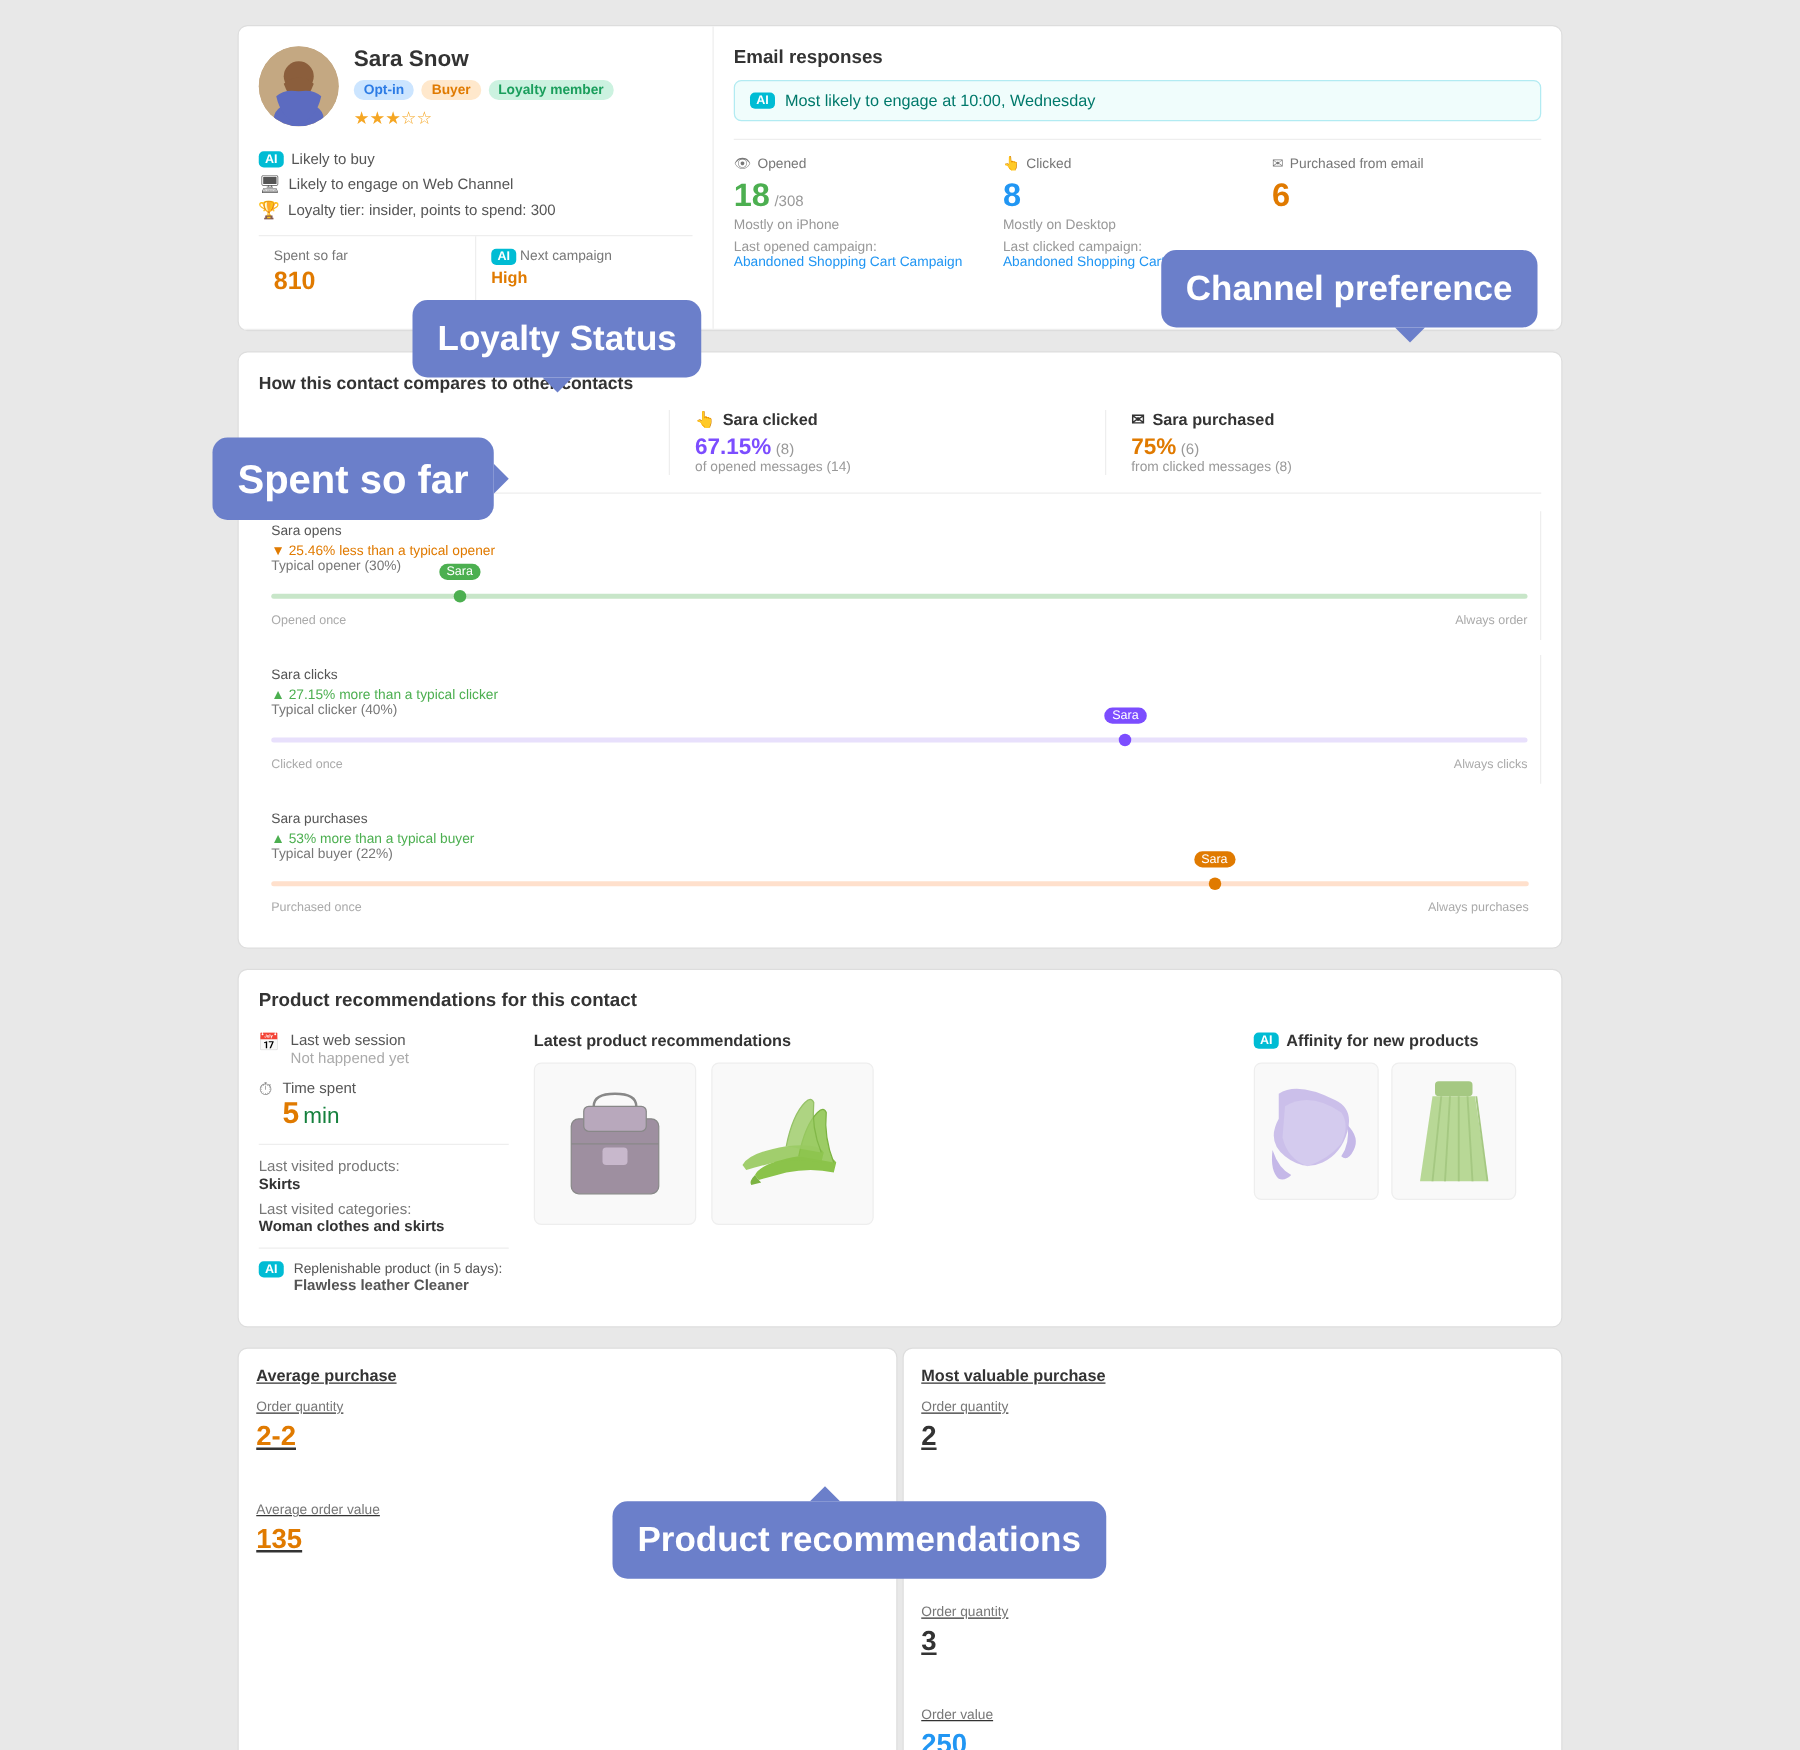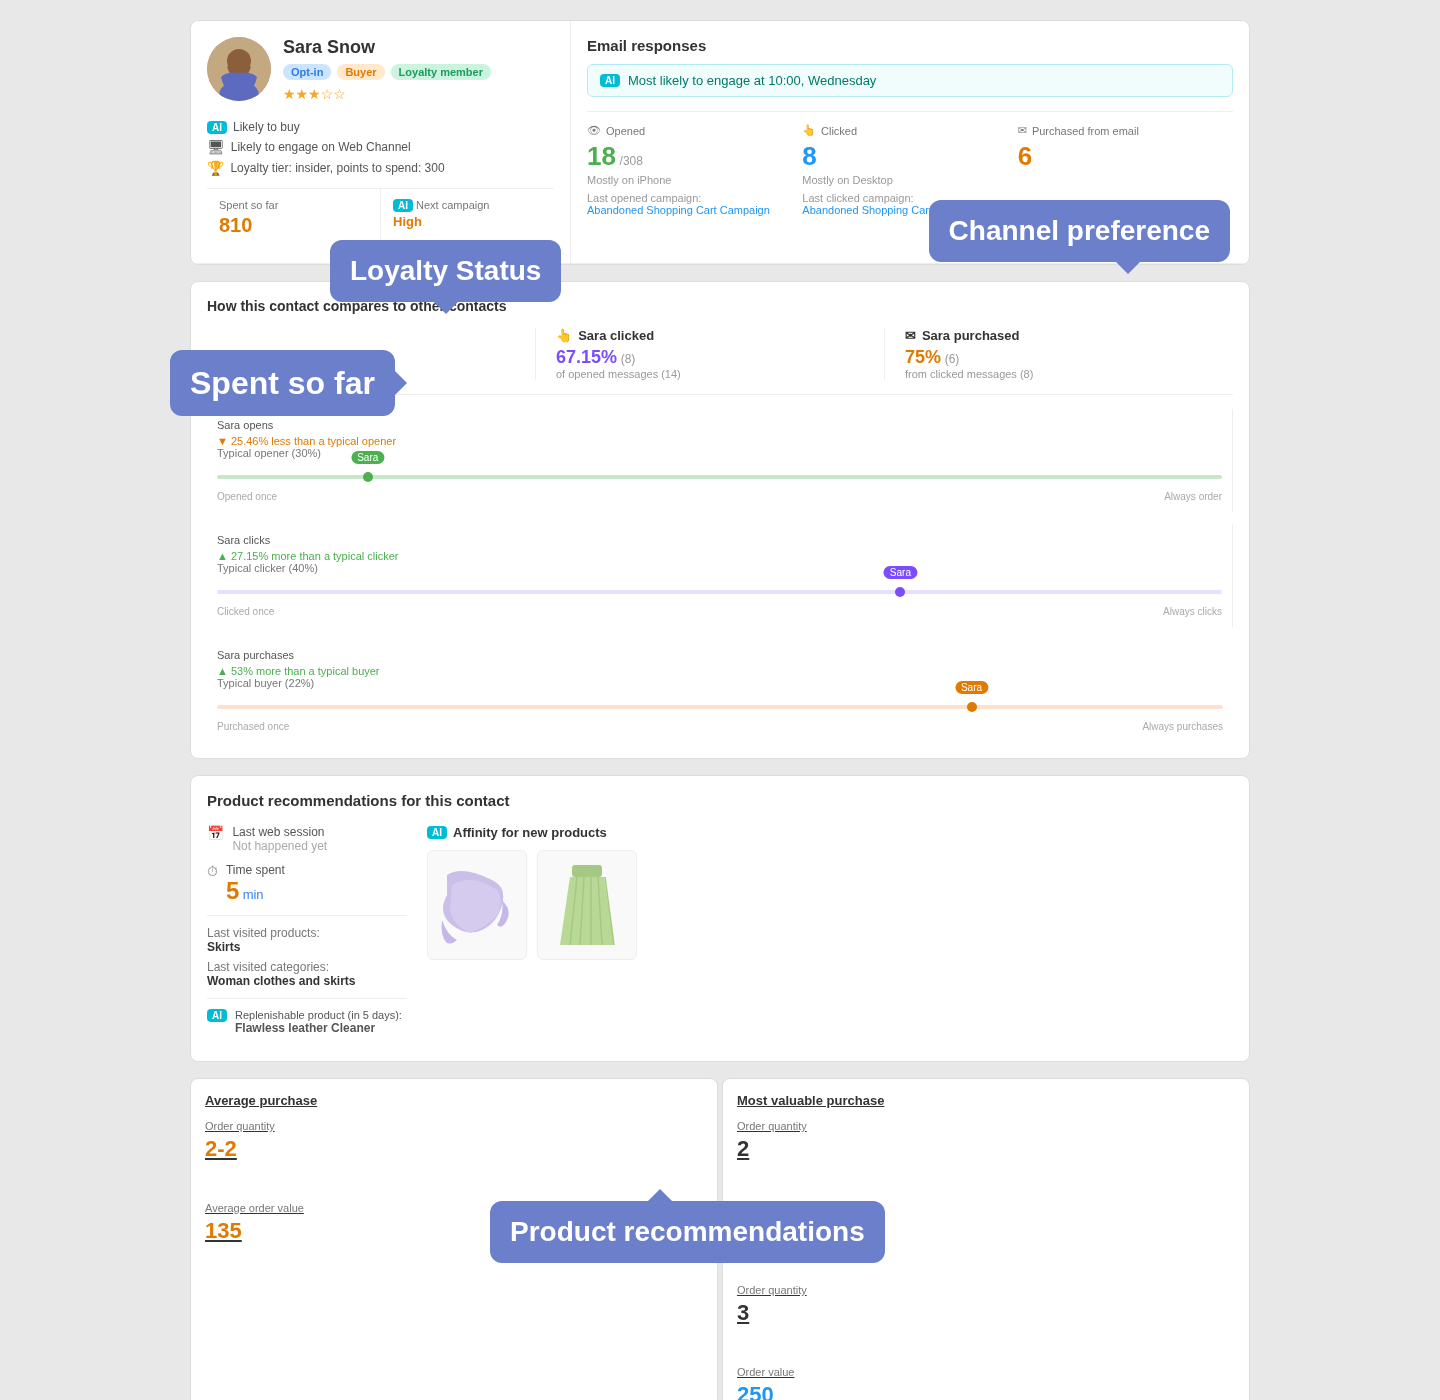--- a/index.html
+++ b/index.html
@@ -654,41 +654,67 @@
             <div>Last web session</div>
             <div style="color:#aaa;">Not happened yet</div>
           </div>
         </div>
         <div class="product-info-row">
           <span class="product-icon">⏱</span>
           <div>
             <div>Time spent</div>
             <div>
               <span class="product-big-num">5</span>
-              <span style="font-size:13px;color:#3b82f6;">min</span>
+              <span style="font-size:18px;color:#15803d;">min</span>
             </div>
           </div>
         </div>
         <hr class="product-divider">
         <div class="product-last-visited">
           <div>Last visited products:</div>
           <div><strong>Skirts</strong></div>
           <div style="margin-top:6px;">Last visited categories:</div>
           <div><strong>Woman clothes and skirts</strong></div>
         </div>
         <hr class="product-divider">
         <div class="product-info-row">
           <span class="ai-badge">AI</span>
           <div>
             <div style="font-size:11px;color:#555;">Replenishable product (in 5 days):</div>
             <div><strong>Flawless leather Cleaner</strong></div>
           </div>
         </div>
       </div>
 
+      <div class="product-center">
+        <div class="product-rec-title">Latest product recommendations</div>
+        <div class="product-images">
+          <div class="product-img-box">
+
+            <svg width="110" height="110" viewBox="0 0 110 110" xmlns="http://www.w3.org/2000/svg">
+              <rect x="20" y="35" width="70" height="60" rx="6" fill="#9e8fa0" stroke="#888" stroke-width="1"></rect>
+              <rect x="30" y="25" width="50" height="20" rx="4" fill="#b8a8bc" stroke="#888" stroke-width="1"></rect>
+              <path d="M38 25 Q38 15 55 15 Q72 15 72 25" fill="none" stroke="#888" stroke-width="2"></path>
+              <rect x="45" y="58" width="20" height="14" rx="3" fill="#c8b8cc"></rect>
+              <line x1="20" y1="55" x2="90" y2="55" stroke="#888" stroke-width="1"></line>
+            </svg>
+          </div>
+          <div class="product-img-box">
+
+            <svg width="110" height="110" viewBox="0 0 110 110" xmlns="http://www.w3.org/2000/svg">
+              <path d="M25 80 Q30 70 60 65 Q85 62 90 70 L88 78 Q70 74 50 78 Q35 82 28 84 Z" fill="#8bc34a"></path>
+              <path d="M60 65 Q65 40 75 30 Q80 25 82 30 Q80 50 88 70" fill="#9ccc65" stroke="#7cb342" stroke-width="1"></path>
+              <path d="M25 80 Q20 85 22 88 L30 86 L28 84 Z" fill="#7cb342"></path>
+
+              <path d="M15 72 Q20 62 50 57 Q75 54 80 62 L78 70 Q60 66 40 70 Q25 74 18 76 Z" fill="#8bc34a" opacity="0.8"></path>
+              <path d="M50 57 Q55 32 65 22 Q70 17 72 22 Q70 42 78 62" fill="#9ccc65" stroke="#7cb342" stroke-width="1" opacity="0.8"></path>
+            </svg>
+          </div>
+        </div>
+      </div>
 
       <div class="product-right">
         <div class="affinity-title">
           <span class="ai-badge">AI</span>
           <span>Affinity for new products</span>
         </div>
         <div class="affinity-images">
           <div class="affinity-img-box">
 
             <svg width="90" height="100" viewBox="0 0 90 100" xmlns="http://www.w3.org/2000/svg">

